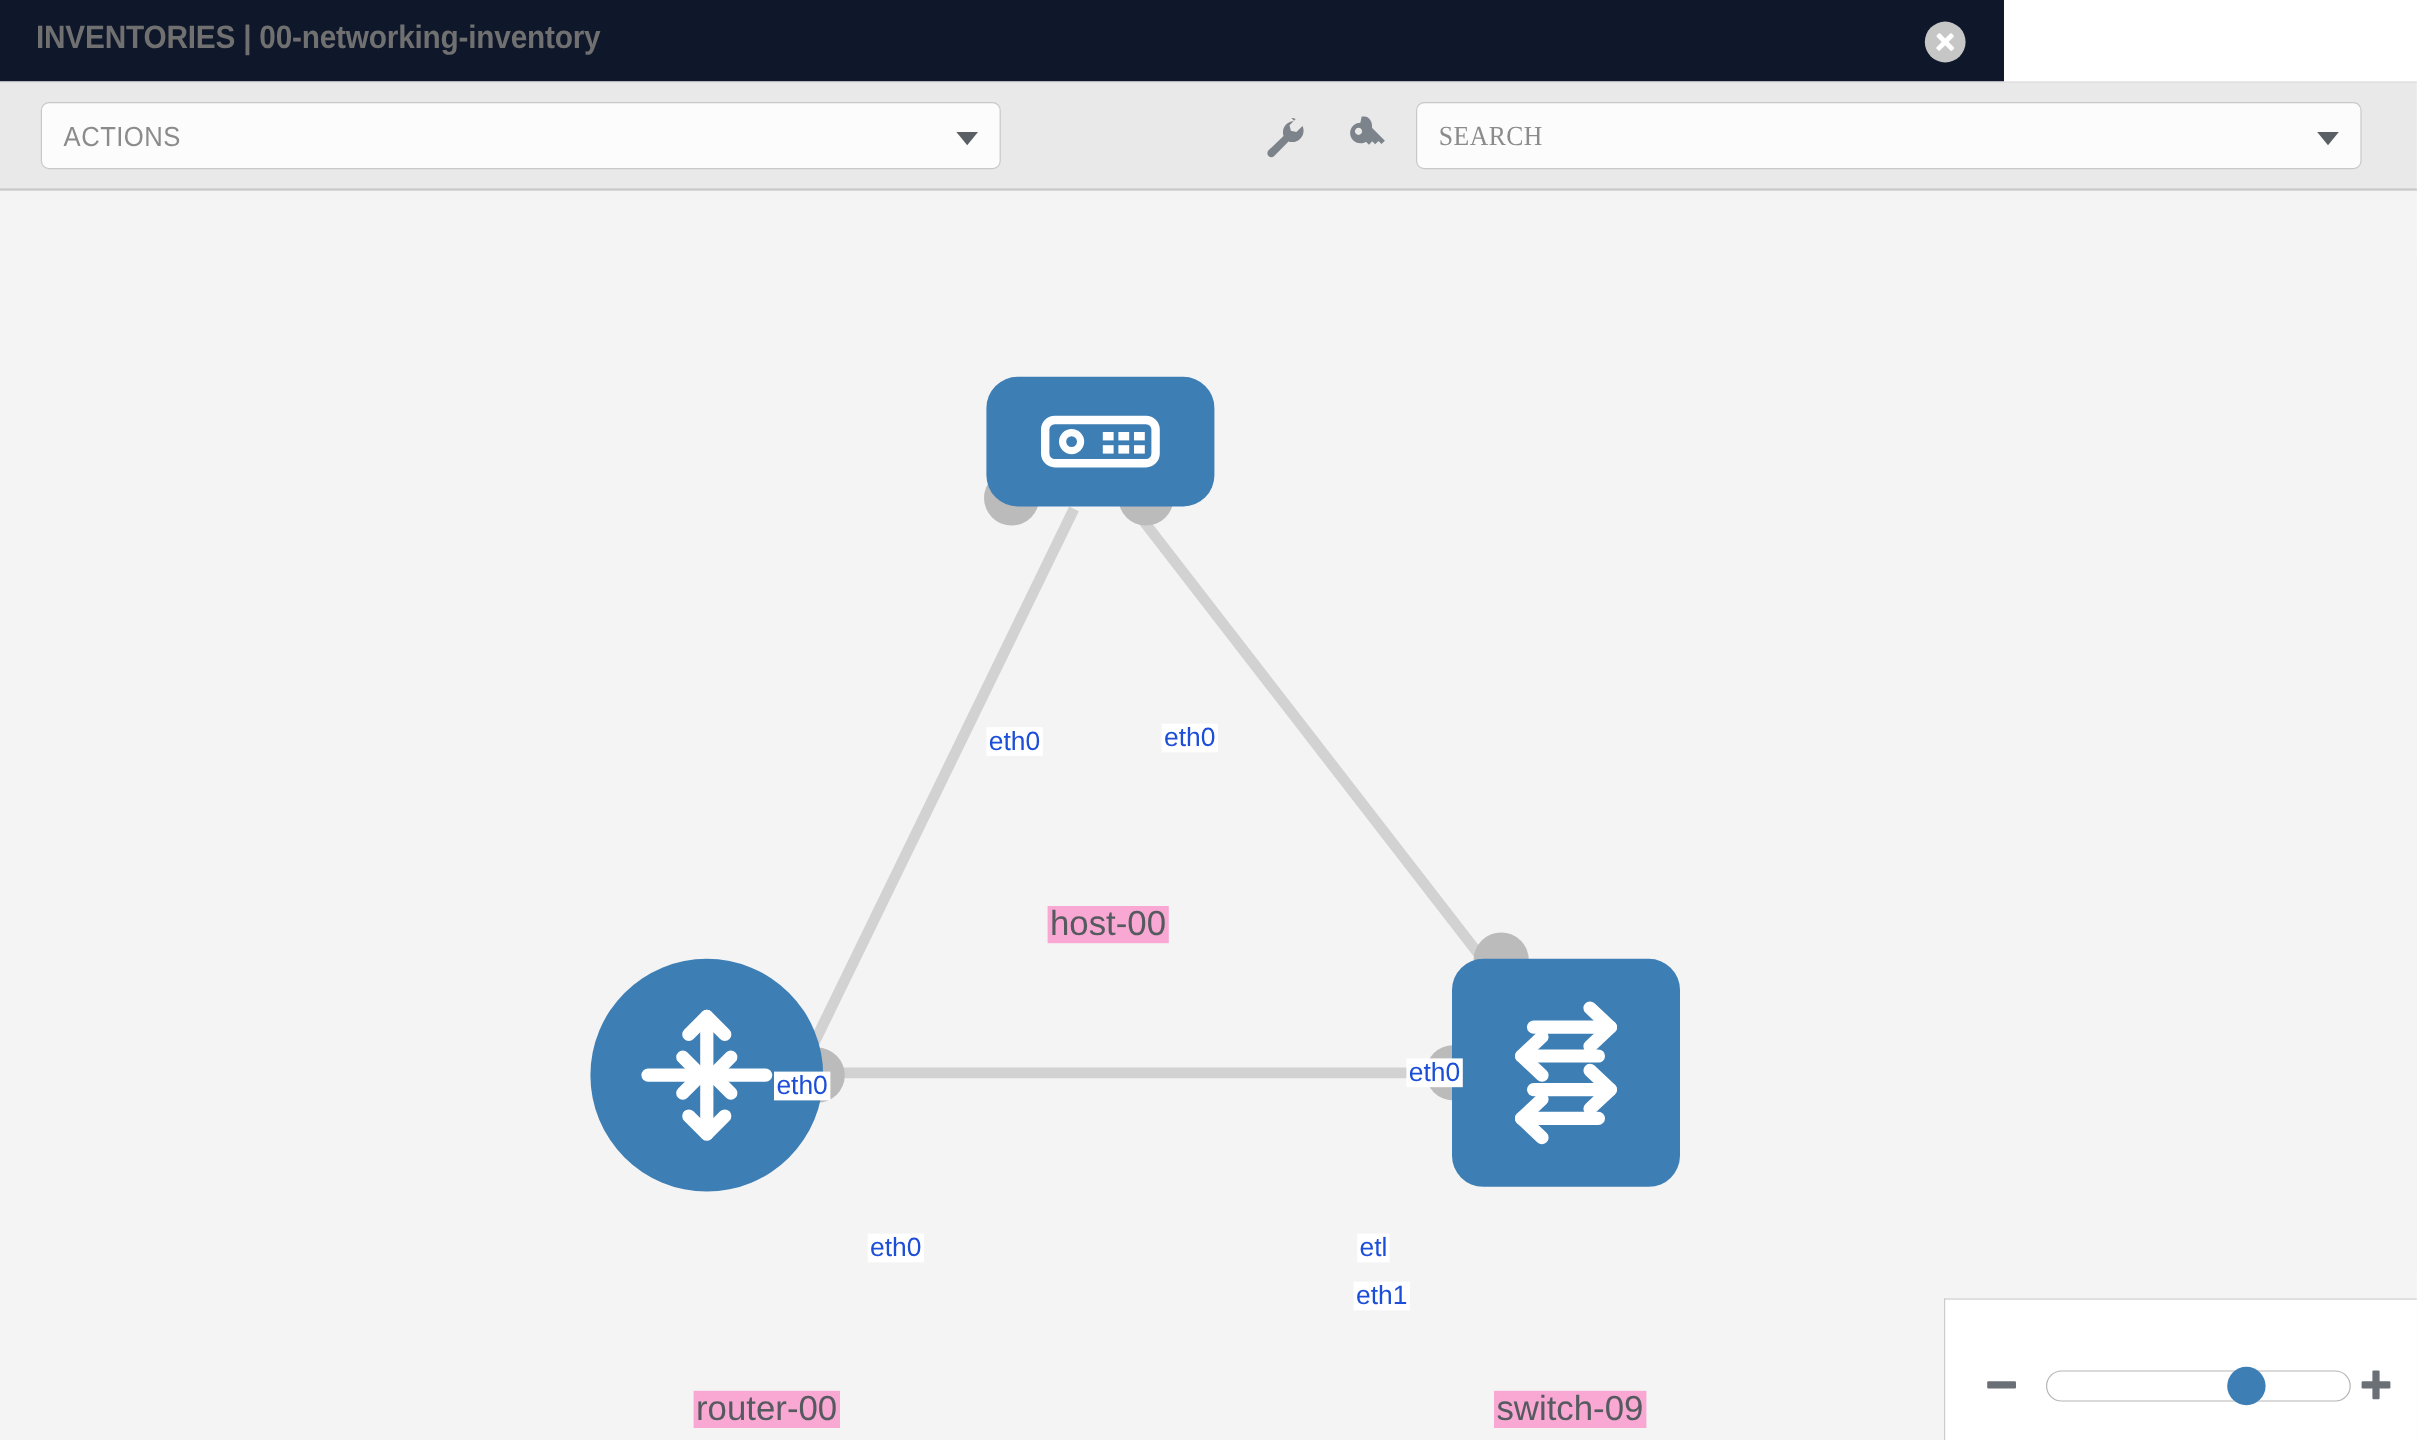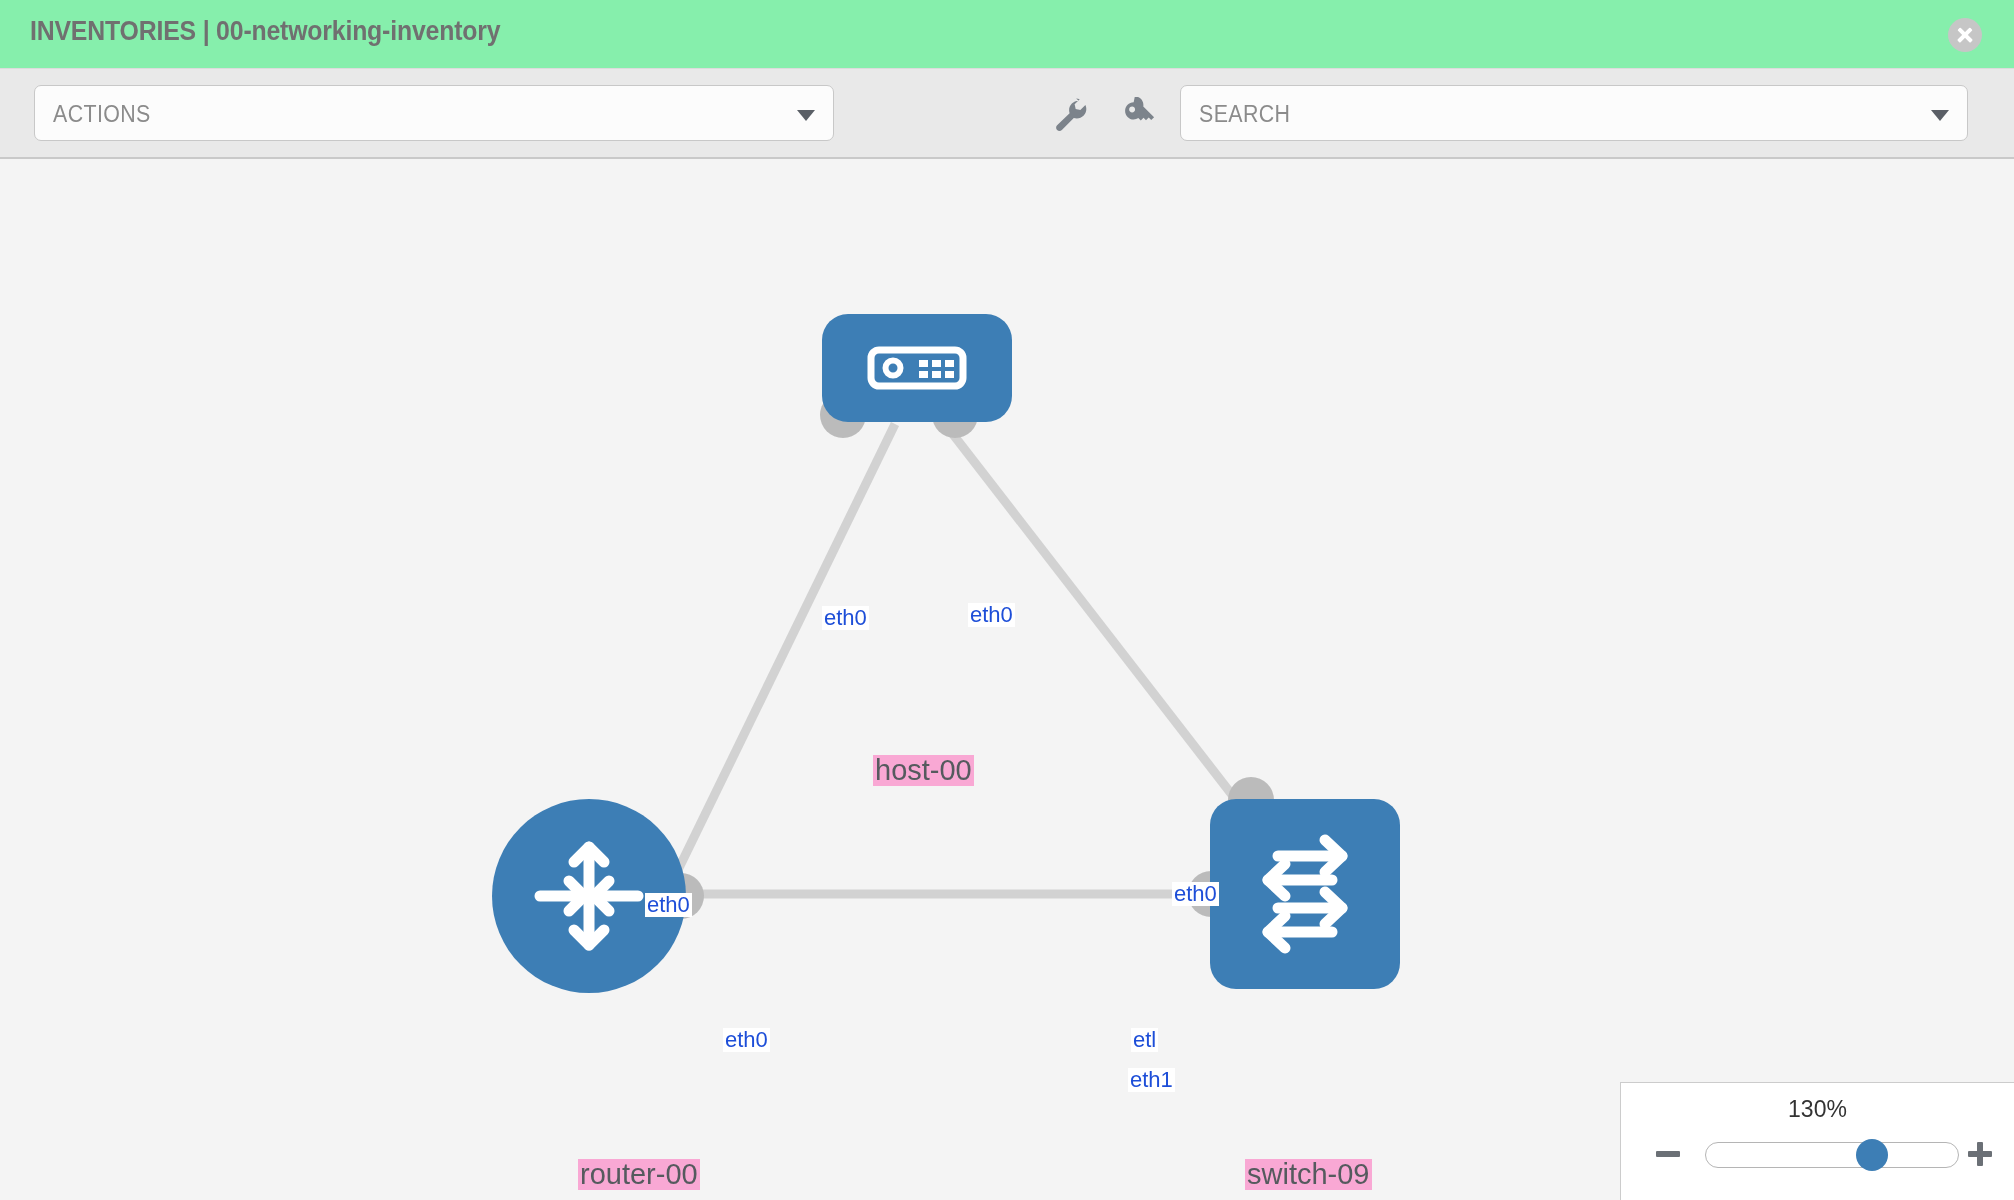--- a/index.html
+++ b/index.html
@@ -12,23 +12,23 @@
     height: 1200px;
     overflow: hidden;
     font-family: "Liberation Sans", sans-serif;
     -webkit-font-smoothing: antialiased;
   }
 
   
   .header {
     position: absolute;
     left: 0; top: 0;
-    width: 2014px;
+    width: 1670px;
     height: 68px;
-    background: #86efac;
+    background: #0f172a;
     box-sizing: border-box;
   }
   .header-title {
     position: absolute;
     left: 30px;
     top: 16px;
     font-size: 27px;
     font-weight: bold;
     color: #707070;
     letter-spacing: -0.2px;
@@ -95,21 +95,21 @@
   .caret {
     position: absolute;
     right: 18px;
     top: 24px;
     width: 0; height: 0;
     border-left: 9px solid transparent;
     border-right: 9px solid transparent;
     border-top: 11px solid #5a5f66;
   }
   #actions-select { left: 34px; width: 800px; }
-  #search-select  { left: 1180px; width: 788px; }
+  #search-select  { left: 1180px; width: 788px; font-family: Liberation Serif, serif; }
 
   .tool-icon {
     position: absolute;
     top: 28px;
     width: 38px;
     height: 38px;
     cursor: pointer;
   }
   #wrench-icon { left: 1052px; }
   #key-icon    { left: 1120px; }
@@ -367,21 +367,20 @@
   <div class="iface-label" style="left:968px;  top:444px;">eth0</div>
   <div class="iface-label" style="left:645px;  top:734px;">eth0</div>
   <div class="iface-label" style="left:1172px; top:723px;">eth0</div>
   <div class="iface-label" style="left:723px; top:869px;">eth0</div>
   <div class="iface-label" style="left:1100px; top:869px;margin-left:31px;">etl</div>
   <div class="iface-label" style="left:1128px; top:909px;">eth1</div>
 
 </div>
 
 <div class="zoom-panel">
-  <div class="zoom-value">130%</div>
   <div class="zoom-row">
     <div class="zoom-minus"></div>
     <div class="zoom-track">
       <div class="zoom-thumb"></div>
     </div>
     <div class="zoom-plus"></div>
   </div>
 </div>
 
 </body></html>

